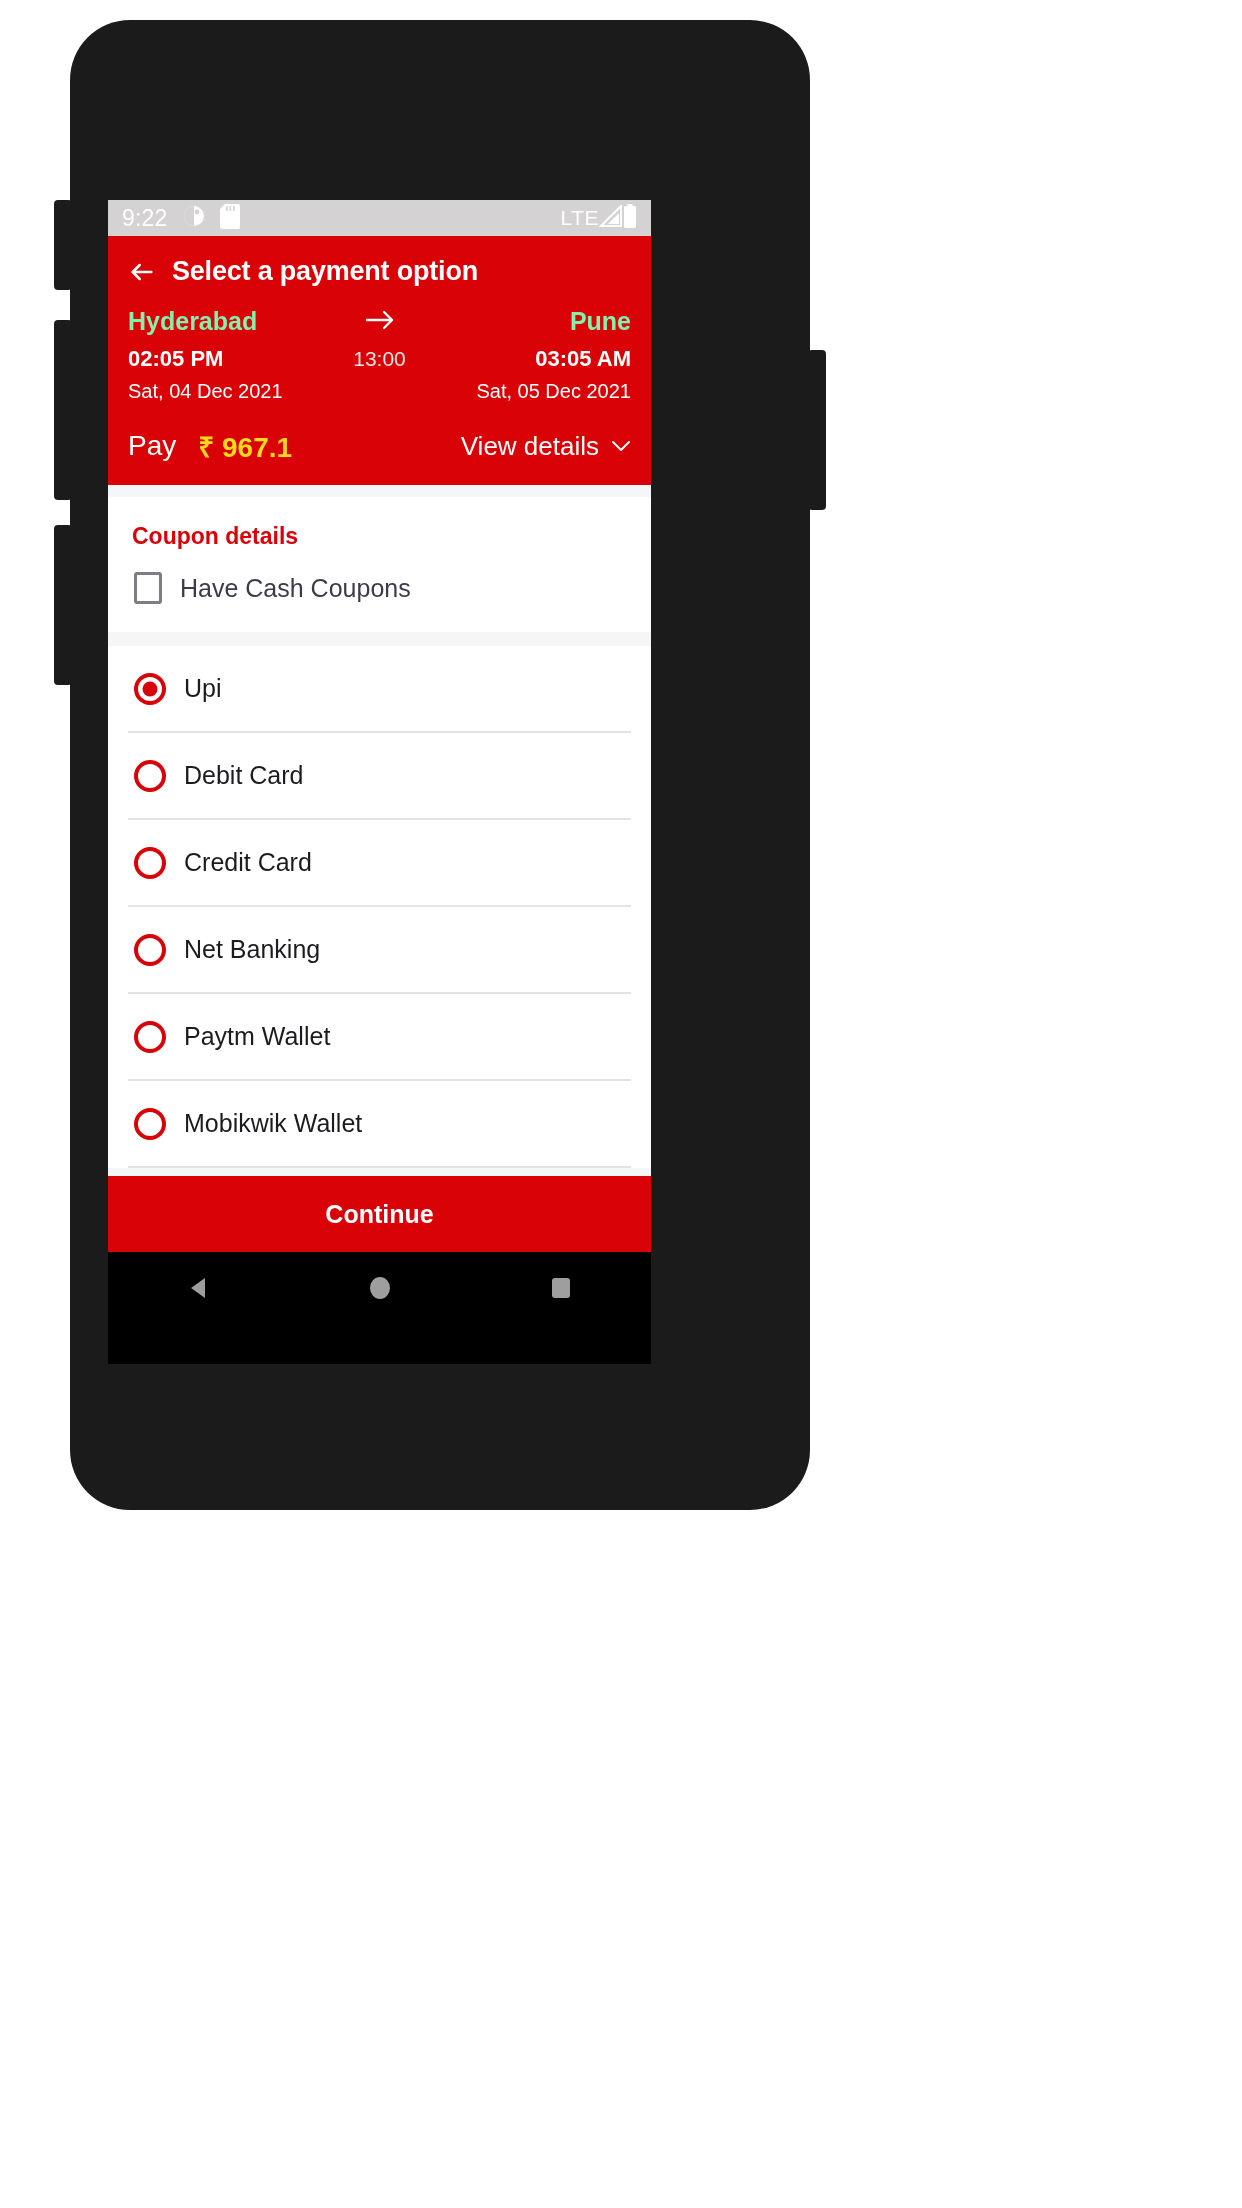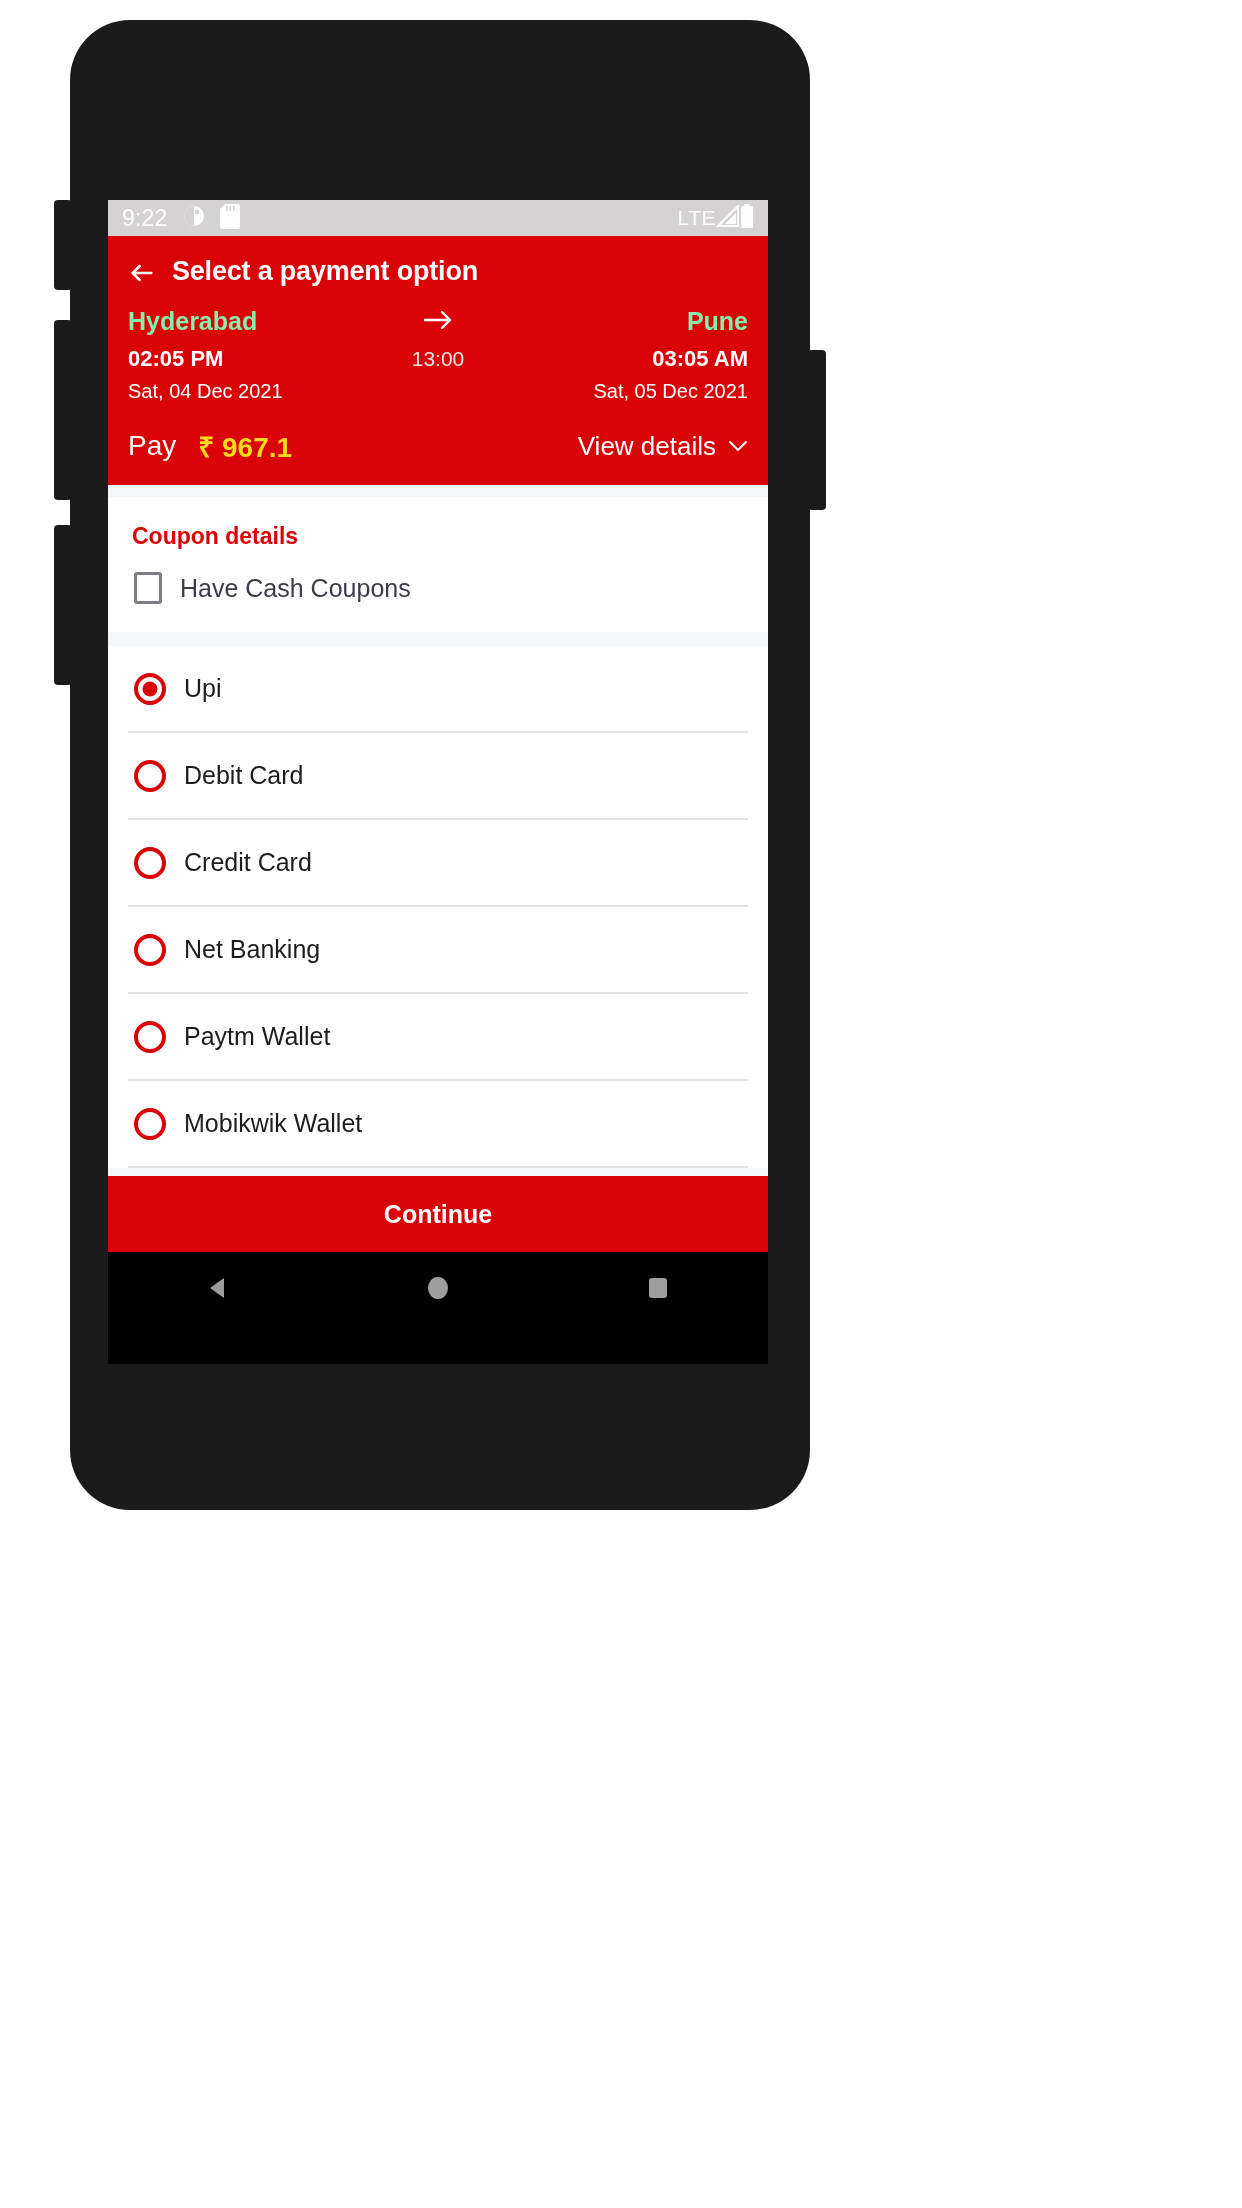--- a/index.html
+++ b/index.html
@@ -41,21 +41,21 @@
   #vol-up   { top: 180px; height: 90px; }
   #vol-down { top: 300px; height: 180px; }
   #mute-btn { top: 505px; height: 160px; }
   #power-btn{ top: 330px; height: 160px; }
 
   
   #screen {
     position: absolute;
     left: 38px;
     top: 180px;
-    width: 660px;
+    width: 543px;
     height: 1164px;
     background: #000000;
     overflow: hidden;
   }
 
   
   #status-bar {
     height: 36px;
     background: #d4d2d2;
     display: flex;
@@ -87,21 +87,21 @@
     letter-spacing: 0.5px;
   }
 
   
   #app-bar {
     background: #d90207;
     padding: 16px 16px 0 16px;
   }
   #app-bar-top {
     display: flex;
-    align-items: flex-end;
+    align-items: center;
     gap: 16px;
     padding: 4px 0 14px 4px;
   }
   #back-arrow {
     width: 28px;
     height: 28px;
     flex: 0 0 auto;
     cursor: pointer;
   }
   #app-title {

